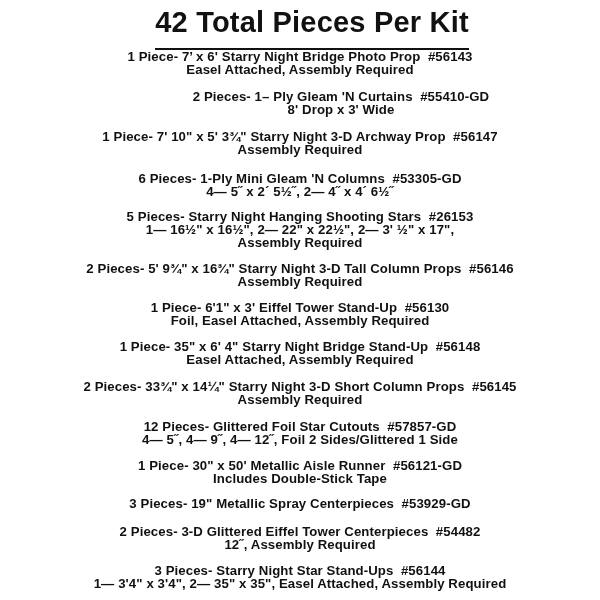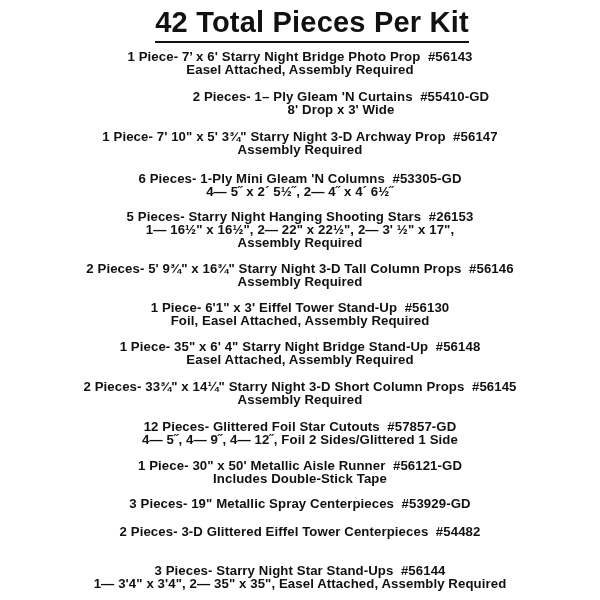--- a/index.html
+++ b/index.html
@@ -1,20 +1,20 @@
 <!DOCTYPE html>
 <html><head>
 <meta charset="utf-8">
 <style>
   html, body { margin: 0; padding: 0; background: #ffffff; }
   body { width: 600px; height: 600px; position: relative; overflow: hidden;
          font-family: "Liberation Sans", "DejaVu Sans", sans-serif; color: #111111; }
   .title { position: absolute; left: 0; width: 600px; top: 6px; text-align: center;
            font-weight: bold; font-size: 29px; line-height: 32px; letter-spacing: 0.2px; }
-  .title span { border-bottom: 2px solid #111; padding-bottom: 3px; margin-left: 24px; }
+  .title span { border-bottom: 2px solid #111; padding-bottom: 10px; margin-left: 24px; }
   .group { position: absolute; left: 0; width: 600px; text-align: center; }
   .line { display: block; font-weight: bold; font-size: 13.2px; line-height: 13px;
           white-space: pre; letter-spacing: 0.1px; }
 </style>
 </head>
 <body>
 
 <div class="title"><span>42 Total Pieces Per Kit</span></div>
 
 <div id="list">
@@ -61,18 +61,19 @@
     </div>
     <div class="group" style="top: 459px;">
       <span class="line">1 Piece- 30" x 50' Metallic Aisle Runner  #56121-GD</span>
       <span class="line">Includes Double-Stick Tape</span>
     </div>
     <div class="group" style="top: 497px;">
       <span class="line">3 Pieces- 19" Metallic Spray Centerpieces  #53929-GD</span>
     </div>
     <div class="group" style="top: 525px;">
       <span class="line">2 Pieces- 3-D Glittered Eiffel Tower Centerpieces  #54482</span>
+      <span class="line">12˝, Assembly Required</span>
     </div>
     <div class="group" style="top: 564px;">
       <span class="line">3 Pieces- Starry Night Star Stand-Ups  #56144</span>
       <span class="line">1— 3'4" x 3'4", 2— 35" x 35", Easel Attached, Assembly Required</span>
     </div>
   </div>
 
 </body></html>

